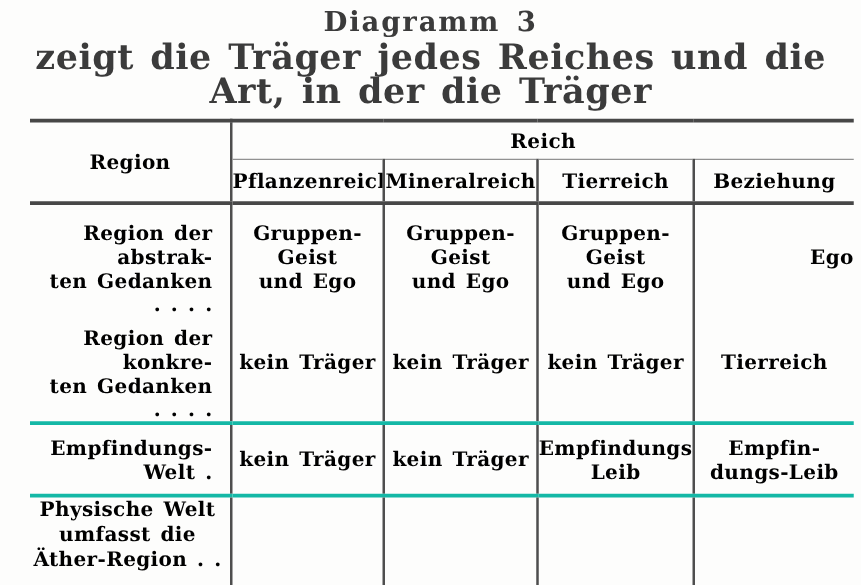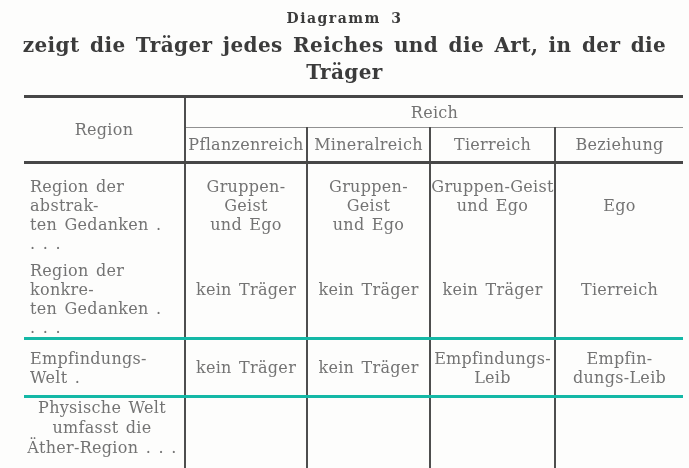--- a/index.html
+++ b/index.html
@@ -14,46 +14,46 @@
     width: 689px;
     height: 468px;
     font-family: "DejaVu Serif", "Liberation Serif", serif;
     color: #3b3b3b;
     font-weight: 700;
     position: relative;
   }
   .title {
     padding-top: 5px;
     text-align: center;
-    font-size: 14px;
+    font-size: 22px;
     line-height: 27px;
     letter-spacing: 1.5px;
     word-spacing: 4px;
   }
   .subtitle {
     text-align: center;
-    font-size: 20px;
+    font-size: 28px;
     line-height: 27px;
     letter-spacing: 0.4px;
     word-spacing: 3px;
   }
   table.diagram {
     border-collapse: collapse;
     table-layout: fixed;
     width: 659px;
     margin: 9px 0 0 24px;
     border-top: 3px solid #474747;
     border-bottom: 3px solid #474747;
     font-size: 16px;
     letter-spacing: 0.3px;
     word-spacing: 2px;
   }
   th, td {
-    font-weight: 400;
-    color: #737373;
+    font-weight: 700;
+    color: #000000;
     white-space: pre-line;
     text-align: center;
     padding: 0;
     overflow: hidden;
   }
   th.corner {
     vertical-align: middle;
   }
   th.group {
     border-left: 2px solid #4e4e4e;
@@ -69,32 +69,32 @@
   tbody td {
     line-height: 19px;
   }
   tbody td.vline {
     border-left: 2px solid #4e4e4e;
   }
   tbody tr.r1 td { border-top: 3px solid #474747; }
   tr.hrule td { border-bottom: 3px solid #14b8a6; }
 
   td.welten {
-    text-align: left;
+    text-align: right;
     padding-left: 6px;
     padding-right: 14px;
   }
   tr.r4 td.welten {
     text-align: center;
     padding-left: 0;
     padding-right: 4px;
   }
 
   tr.r1 td { height: 64px; vertical-align: top; padding-top: 13px; }
-  tr.r1 td.pad-deep { padding-top: 32px; }
+  tr.r1 td.pad-deep { padding-top: 32px; text-align: right; }
   tr.r2 td { height: 52px; vertical-align: top; padding-top: 1px; }
   tr.r2 td.data { padding-top: 20px; }
   tr.r3 td { height: 55px; vertical-align: middle; }
   tr.r4 td { height: 108px; vertical-align: bottom; padding-bottom: 3px; line-height: 20px; }
 </style>
 </head>
 <body>
 
 <div class="page">
 

